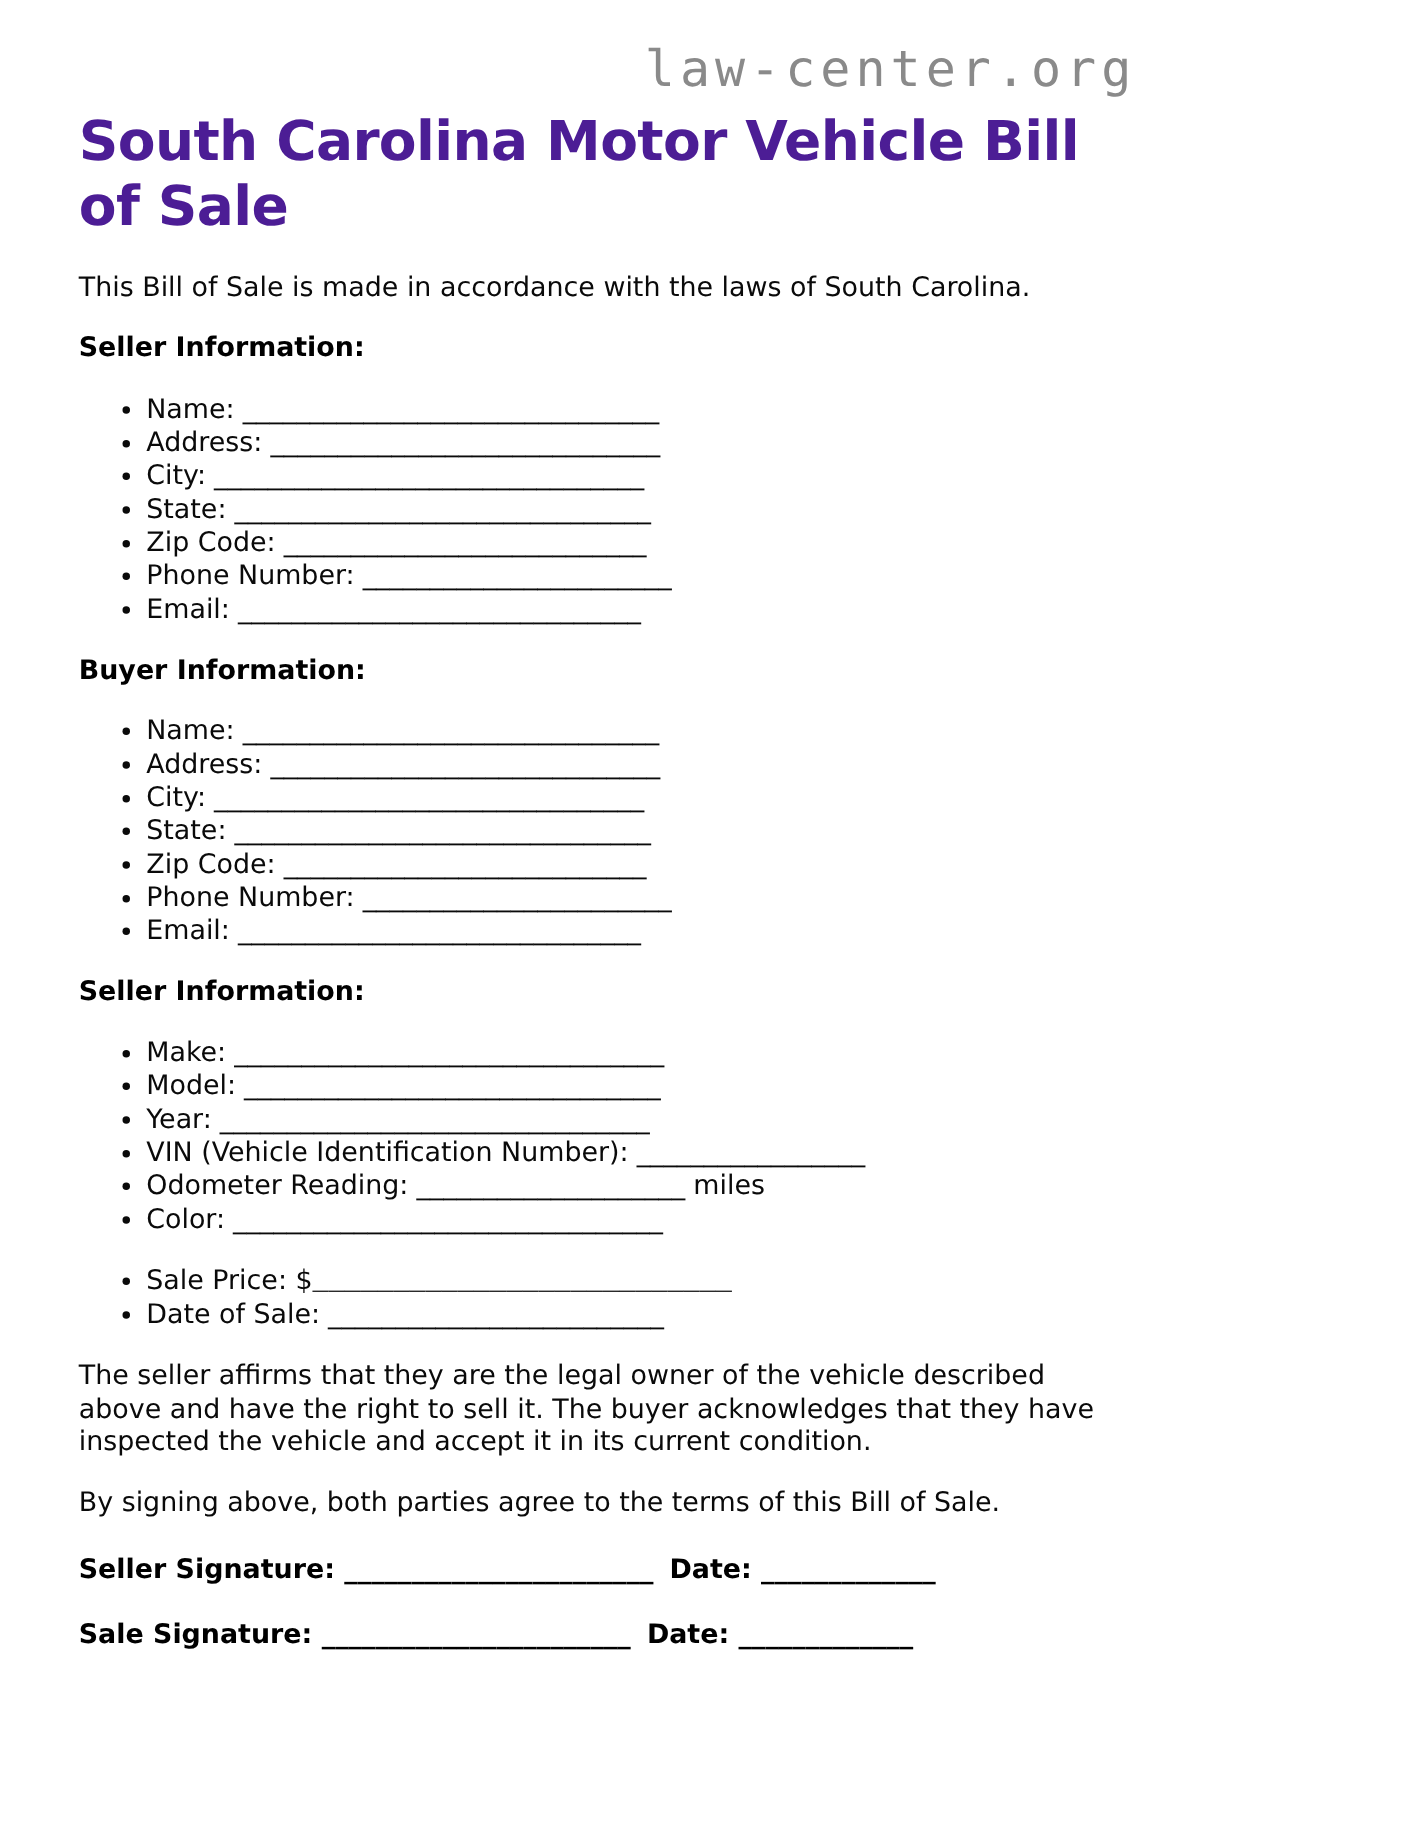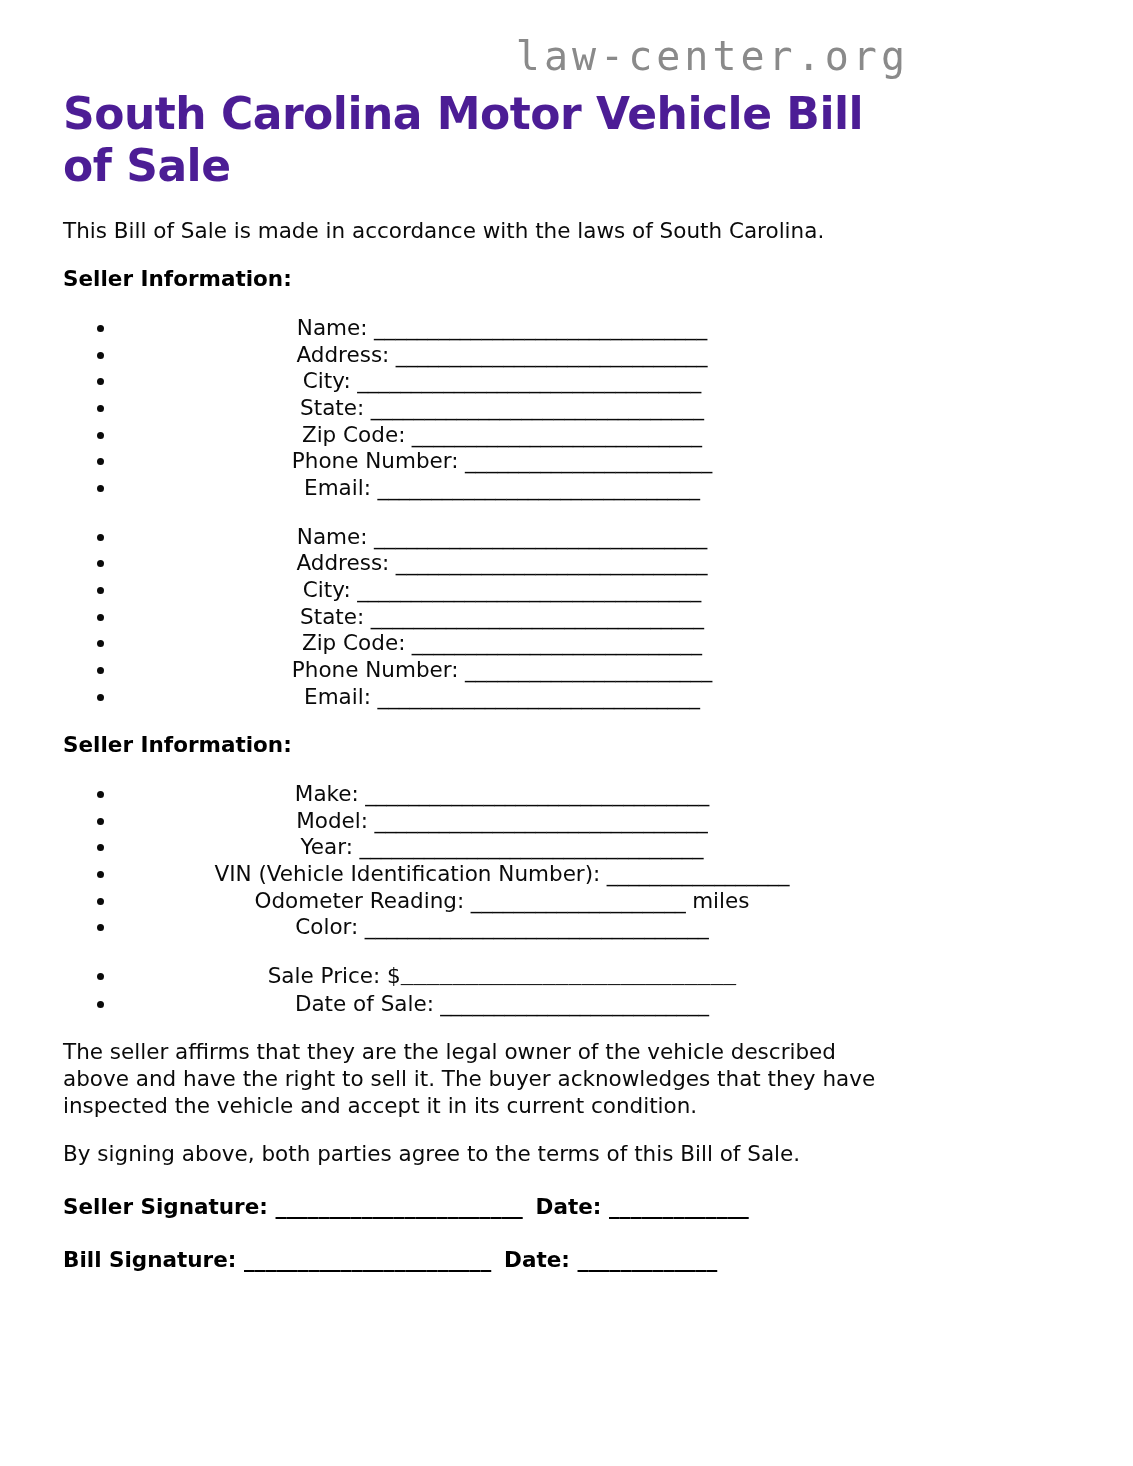--- a/index.html
+++ b/index.html
@@ -44,21 +44,20 @@
   }
   .section-heading {
     font-weight: bold;
     color: #000000;
     margin: 22px 0;
   }
   ul.fields {
     margin: 22px 0;
     padding-left: 54px;
     list-style-type: disc;
-    text-align: center;
   }
   ul.fields li {
     margin: 0;
     padding: 0;
     line-height: 1.24;
   }
   .field-blank, .field-suffix {
     margin-left: 0.3em;
     white-space: nowrap;
   }
@@ -94,20 +93,21 @@
           <li><span>Name:</span><span class="field-blank">_______________________________</span></li>
           <li><span>Address:</span><span class="field-blank">_____________________________</span></li>
           <li><span>City:</span><span class="field-blank">________________________________</span></li>
           <li><span>State:</span><span class="field-blank">_______________________________</span></li>
           <li><span>Zip Code:</span><span class="field-blank">___________________________</span></li>
           <li><span>Phone Number:</span><span class="field-blank">_______________________</span></li>
           <li><span>Email:</span><span class="field-blank">______________________________</span></li>
         </ul>
       </div>
       <div>
+        <p class="section-heading text-block">Buyer Information:</p>
         <ul class="fields">
           <li><span>Name:</span><span class="field-blank">_______________________________</span></li>
           <li><span>Address:</span><span class="field-blank">_____________________________</span></li>
           <li><span>City:</span><span class="field-blank">________________________________</span></li>
           <li><span>State:</span><span class="field-blank">_______________________________</span></li>
           <li><span>Zip Code:</span><span class="field-blank">___________________________</span></li>
           <li><span>Phone Number:</span><span class="field-blank">_______________________</span></li>
           <li><span>Email:</span><span class="field-blank">______________________________</span></li>
         </ul>
       </div>
@@ -129,16 +129,16 @@
         </ul>
       </div>
     </div>
 
   <p class="text-block">The seller affirms that they are the legal owner of the vehicle described above and have the right to sell it. The buyer acknowledges that they have inspected the vehicle and accept it in its current condition.</p>
 
   <p class="text-block">By signing above, both parties agree to the terms of this Bill of Sale.</p>
 
   <div>
       <p class="sig-row"><span>Seller Signature:</span><span class="sig-blank">_______________________</span><span class="sig-date-label">Date:</span><span class="sig-date-blank">_____________</span></p>
-      <p class="sig-row"><span>Bill Signature:</span><span class="sig-blank">_______________________</span><span class="sig-date-label">Date:</span><span class="sig-date-blank">_____________</span></p>
+      <p class="sig-row"><span>Sale Signature:</span><span class="sig-blank">_______________________</span><span class="sig-date-label">Date:</span><span class="sig-date-blank">_____________</span></p>
     </div>
 
 </div>
 
 </body></html>

